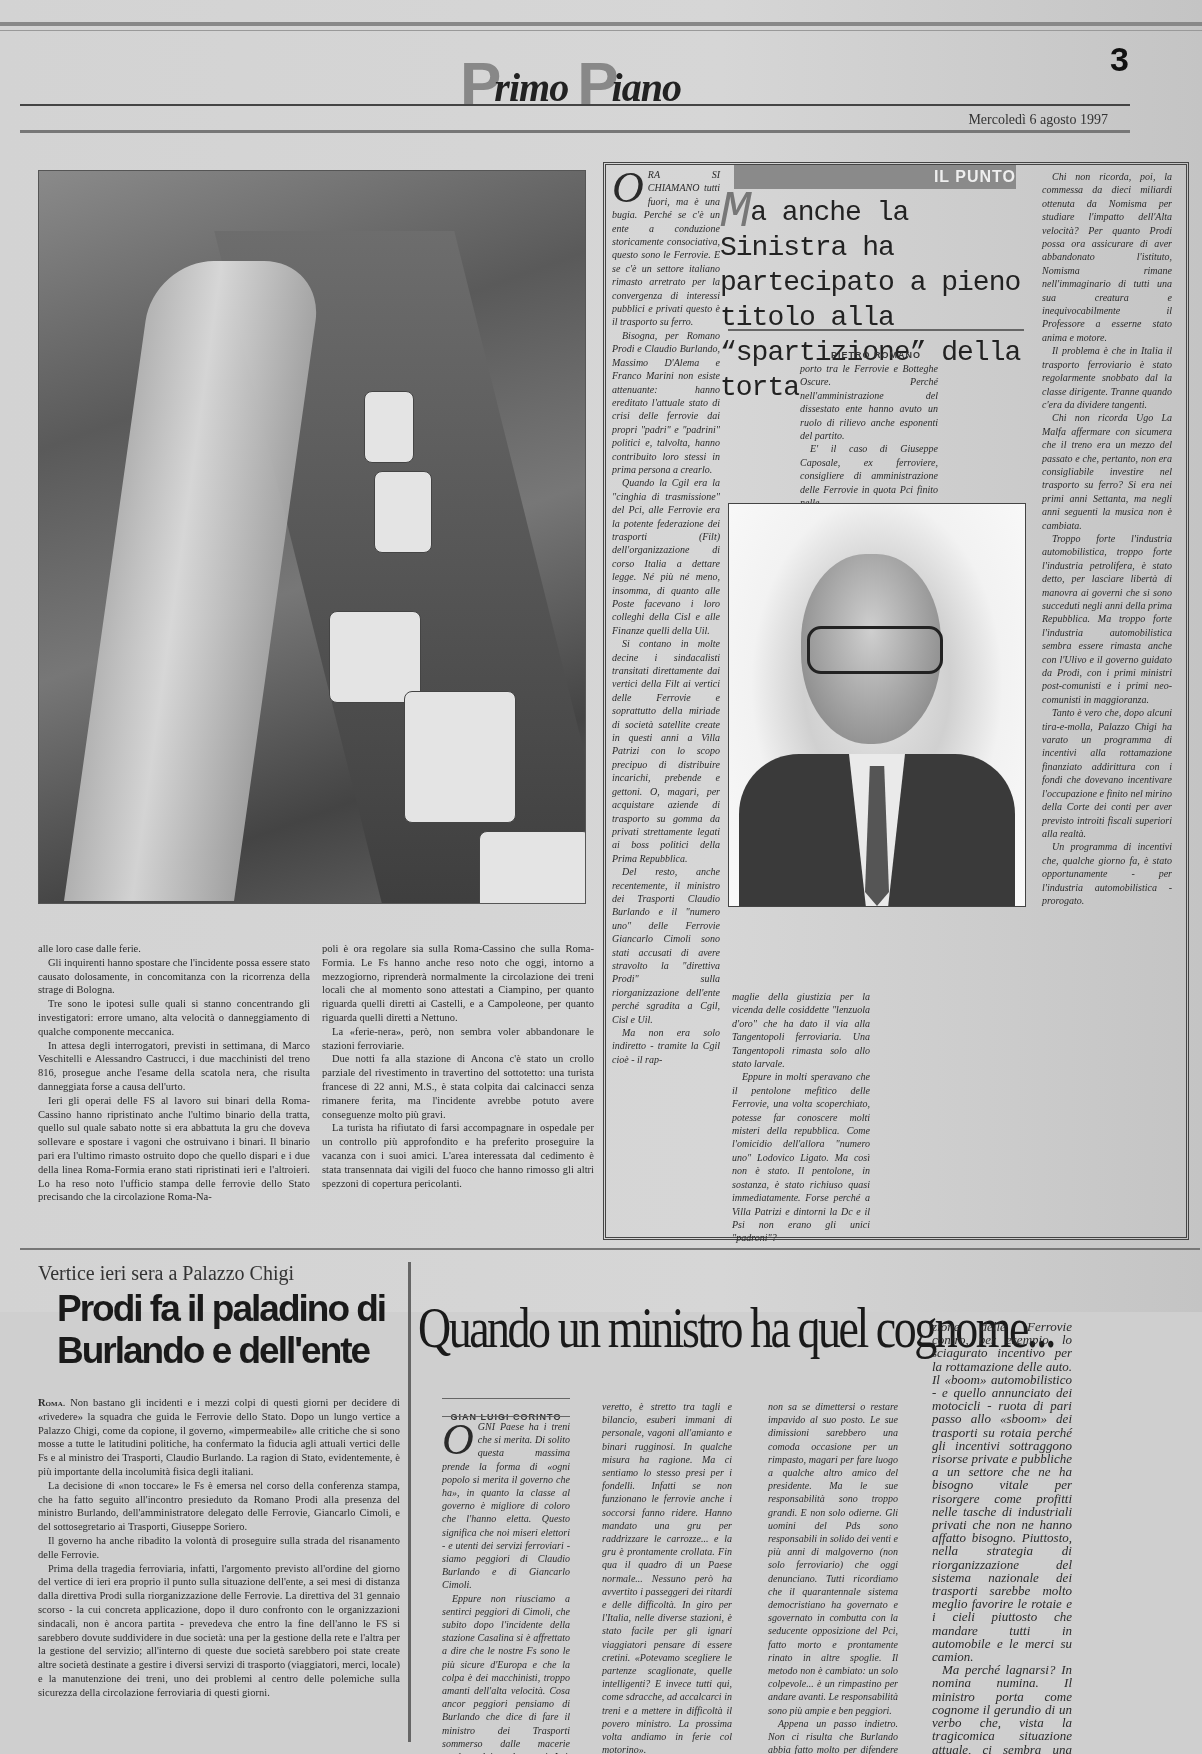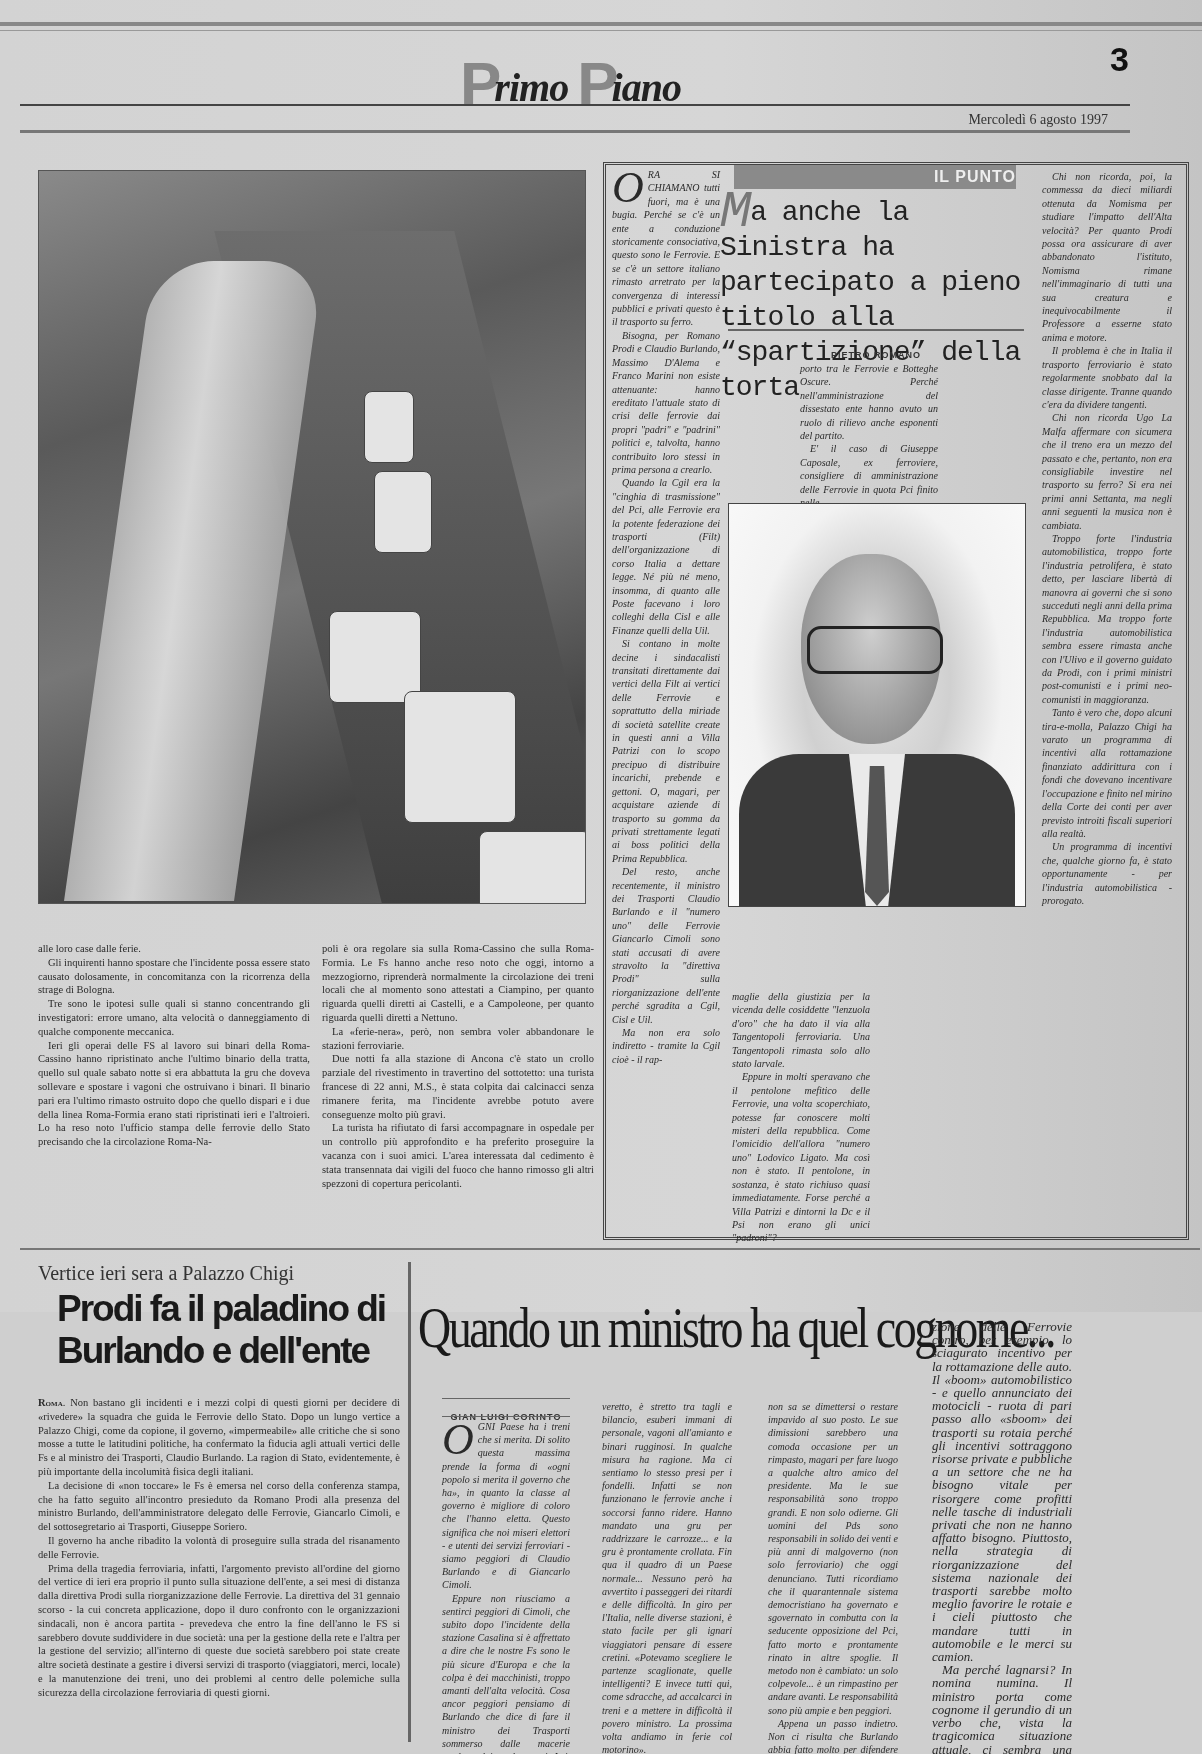--- a/index.html
+++ b/index.html
@@ -61,20 +61,21 @@
     <div class="car" style="left:335px;top:300px;width:56px;height:80px;"></div>
     <div class="car" style="left:290px;top:440px;width:90px;height:90px;"></div>
     <div class="car" style="left:365px;top:520px;width:110px;height:130px;"></div>
     <div class="car" style="left:440px;top:660px;width:110px;height:80px;"></div>
   </div>
 
   <div class="col" style="left:38px;top:942px;width:272px;">
     <p style="text-indent:0">alle loro case dalle ferie.</p>
     <p>Gli inquirenti hanno spostare che l'incidente possa essere stato causato dolosamente, in concomitanza con la ricorrenza della strage di Bologna.</p>
     <p>Tre sono le ipotesi sulle quali si stanno concentrando gli investigatori: errore umano, alta velocità o danneggiamento di qualche componente meccanica.</p>
+    <p>In attesa degli interrogatori, previsti in settimana, di Marco Veschitelli e Alessandro Castrucci, i due macchinisti del treno 816, prosegue anche l'esame della scatola nera, che risulta danneggiata forse a causa dell'urto.</p>
     <p>Ieri gli operai delle FS al lavoro sui binari della Roma-Cassino hanno ripristinato anche l'ultimo binario della tratta, quello sul quale sabato notte si era abbattuta la gru che doveva sollevare e spostare i vagoni che ostruivano i binari. Il binario pari era l'ultimo rimasto ostruito dopo che quello dispari e i due della linea Roma-Formia erano stati ripristinati ieri e l'altroieri. Lo ha reso noto l'ufficio stampa delle ferrovie dello Stato precisando che la circolazione Roma-Na-</p>
   </div>
   <div class="col" style="left:322px;top:942px;width:272px;">
     <p style="text-indent:0">poli è ora regolare sia sulla Roma-Cassino che sulla Roma-Formia. Le Fs hanno anche reso noto che oggi, intorno a mezzogiorno, riprenderà normalmente la circolazione dei treni locali che al momento sono attestati a Ciampino, per quanto riguarda quelli diretti ai Castelli, e a Campoleone, per quanto riguarda quelli diretti a Nettuno.</p>
     <p>La «ferie-nera», però, non sembra voler abbandonare le stazioni ferroviarie.</p>
     <p>Due notti fa alla stazione di Ancona c'è stato un crollo parziale del rivestimento in travertino del sottotetto: una turista francese di 22 anni, M.S., è stata colpita dai calcinacci senza rimanere ferita, ma l'incidente avrebbe potuto avere conseguenze molto più gravi.</p>
     <p>La turista ha rifiutato di farsi accompagnare in ospedale per un controllo più approfondito e ha preferito proseguire la vacanza con i suoi amici. L'area interessata dal cedimento è stata transennata dai vigili del fuoco che hanno rimosso gli altri spezzoni di copertura pericolanti.</p>
   </div>
 
   <div class="box"></div>

